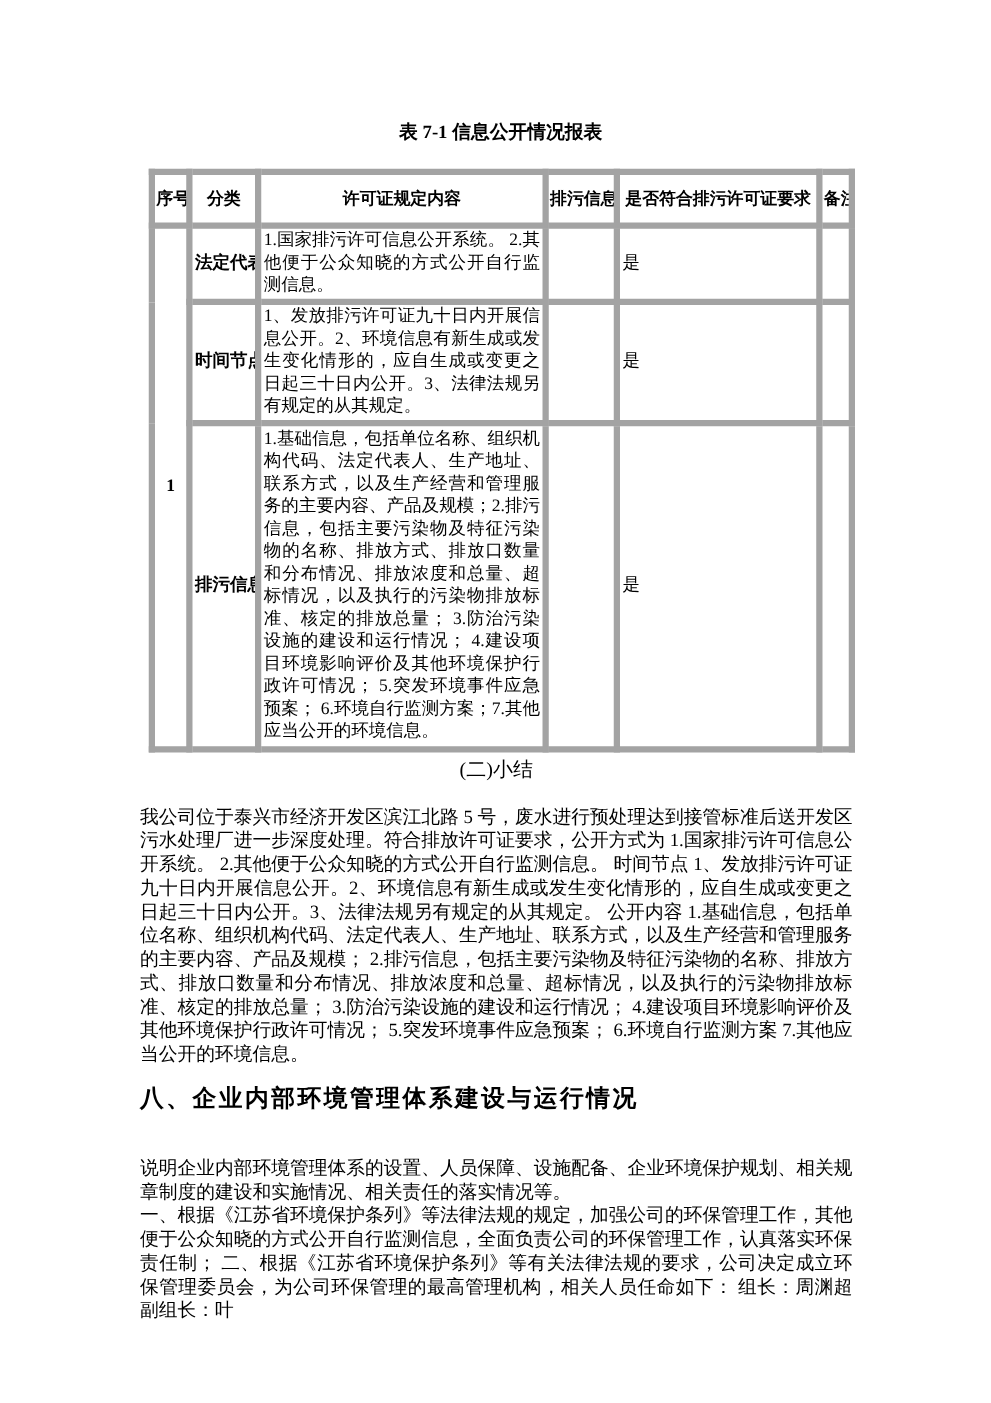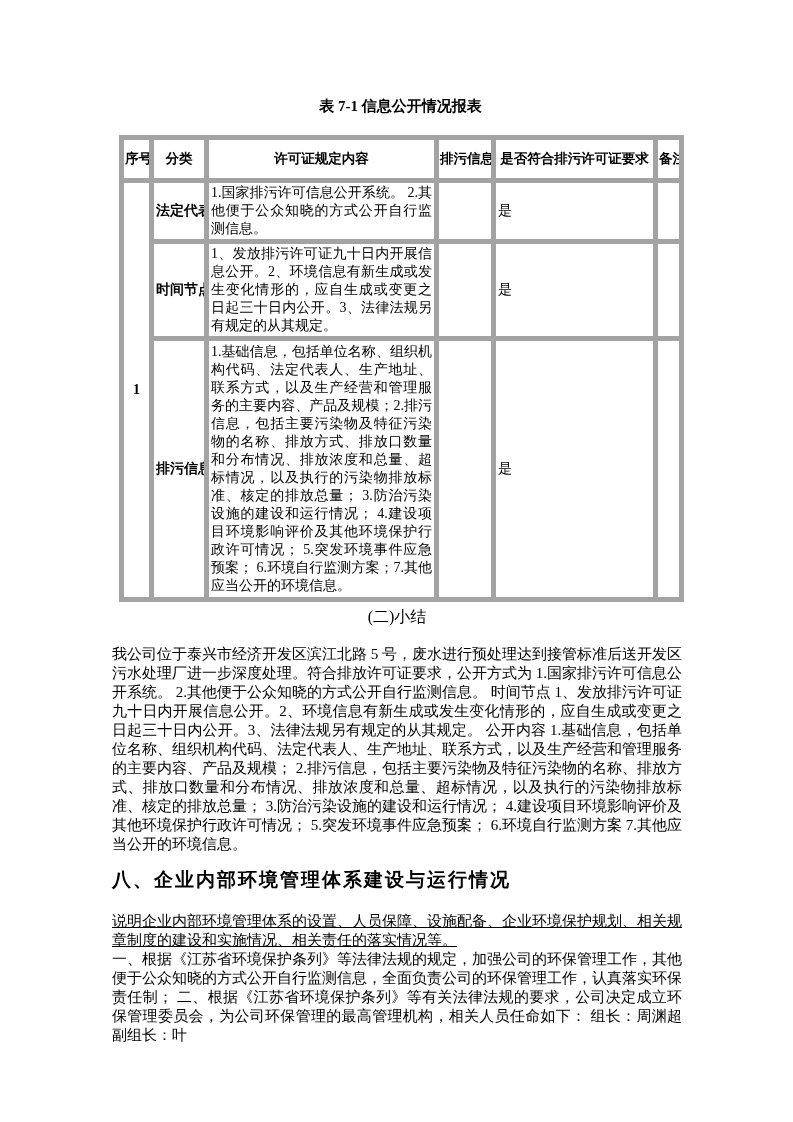--- a/index.html
+++ b/index.html
@@ -48,21 +48,21 @@
   .para {
     font-size: 15px; line-height: 19px; text-align: justify;
     margin: 17px 0 0 0;
   }
   .para.tight { margin: 0; }
   .sec-heading {
     font-family: "Liberation Sans", "DejaVu Sans", sans-serif;
     font-weight: bold; font-size: 19px; letter-spacing: 2px;
     line-height: 24px; margin: 14px 0 0 0;
   }
-  .para.after-heading { margin-top: 20px; text-decoration: underline; }
+  .para.after-heading { margin-top: 34px; }
 </style>
 </head>
 <body>
 
 <div class="page">
 
   <div class="caption">表 7-1 信息公开情况报表</div>
 
   <table class="tbl">
     <colgroup>

